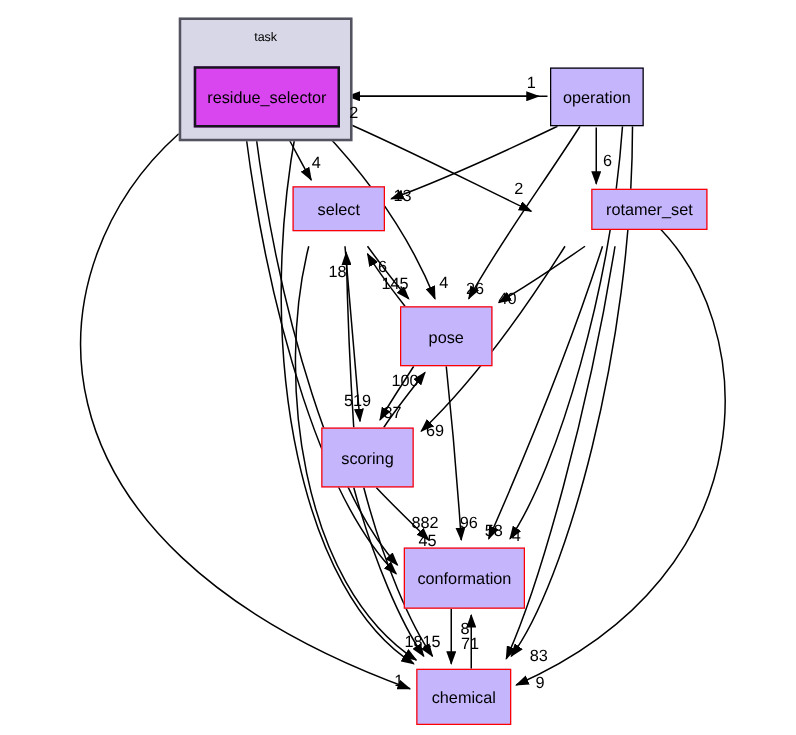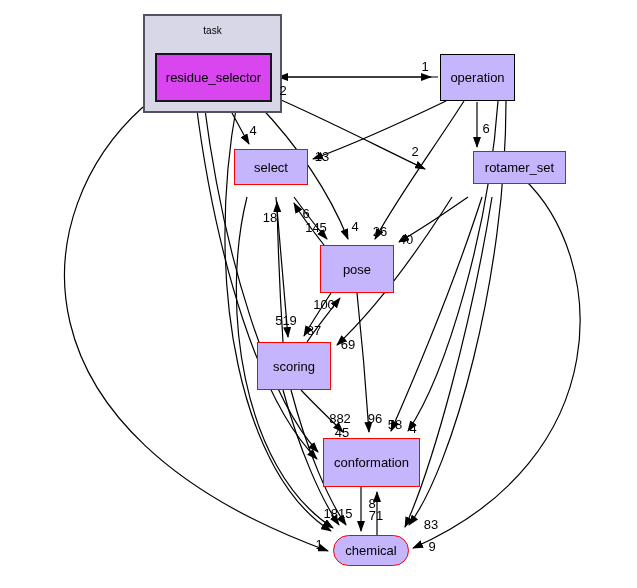--- a/index.html
+++ b/index.html
@@ -100,21 +100,21 @@
   </div>
 
   <div class="node red" style="left:257px;top:342px;width:74px;height:48px;">
     <span>scoring</span>
   </div>
 
   <div class="node red" style="left:323px;top:438px;width:97px;height:49px;">
     <span>conformation</span>
   </div>
 
-  <div class="node red" style="left:333px;top:535px;width:76px;height:31px;border-radius:18px;">
+  <div class="node red" style="left:333px;top:535px;width:76px;height:45px;">
     <span>chemical</span>
   </div>
 
   <span class="el" style="left:425px;top:66px;">1</span>
   <span class="el" style="left:283px;top:90px;">2</span>
   <span class="el" style="left:253px;top:130px;">4</span>
   <span class="el" style="left:322px;top:156px;">13</span>
   <span class="el" style="left:415px;top:151px;">2</span>
   <span class="el" style="left:486px;top:128px;">6</span>
   <span class="el" style="left:270px;top:217px;">18</span>

